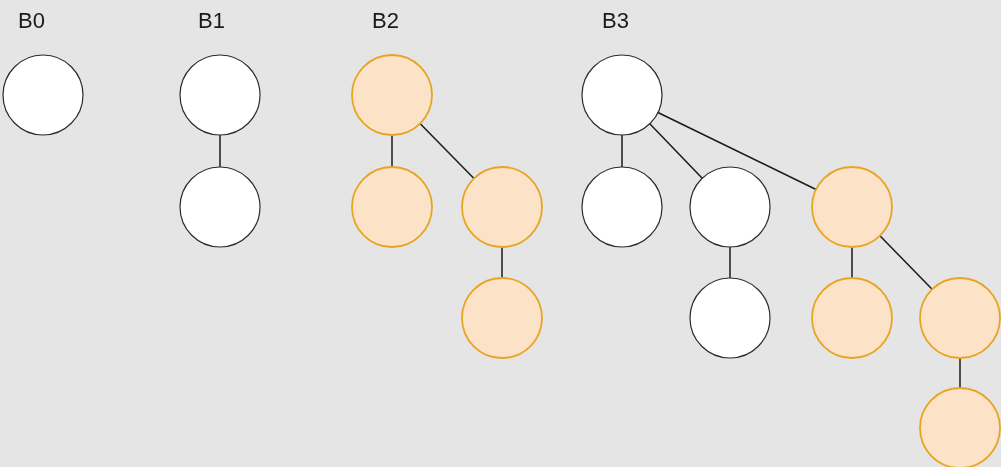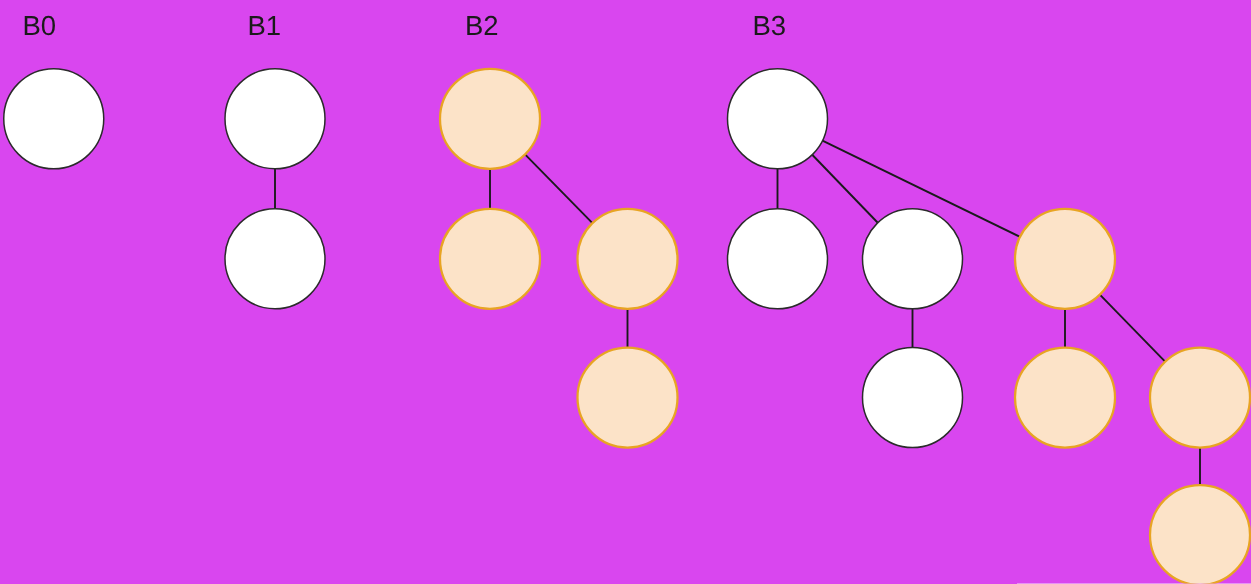--- a/index.html
+++ b/index.html
@@ -10,21 +10,21 @@
   body {
     width: 1001px;
     height: 467px;
     font-family: "Liberation Sans", sans-serif;
     overflow: hidden;
   }
   #figure {
     position: relative;
     width: 1001px;
     height: 467px;
-    background: #d946ef;
+    background: #e5e5e5;
   }
   svg.canvas {
     position: absolute;
     left: 0;
     top: 0;
     width: 1001px;
     height: 467px;
     display: block;
   }
   .tree-label {

